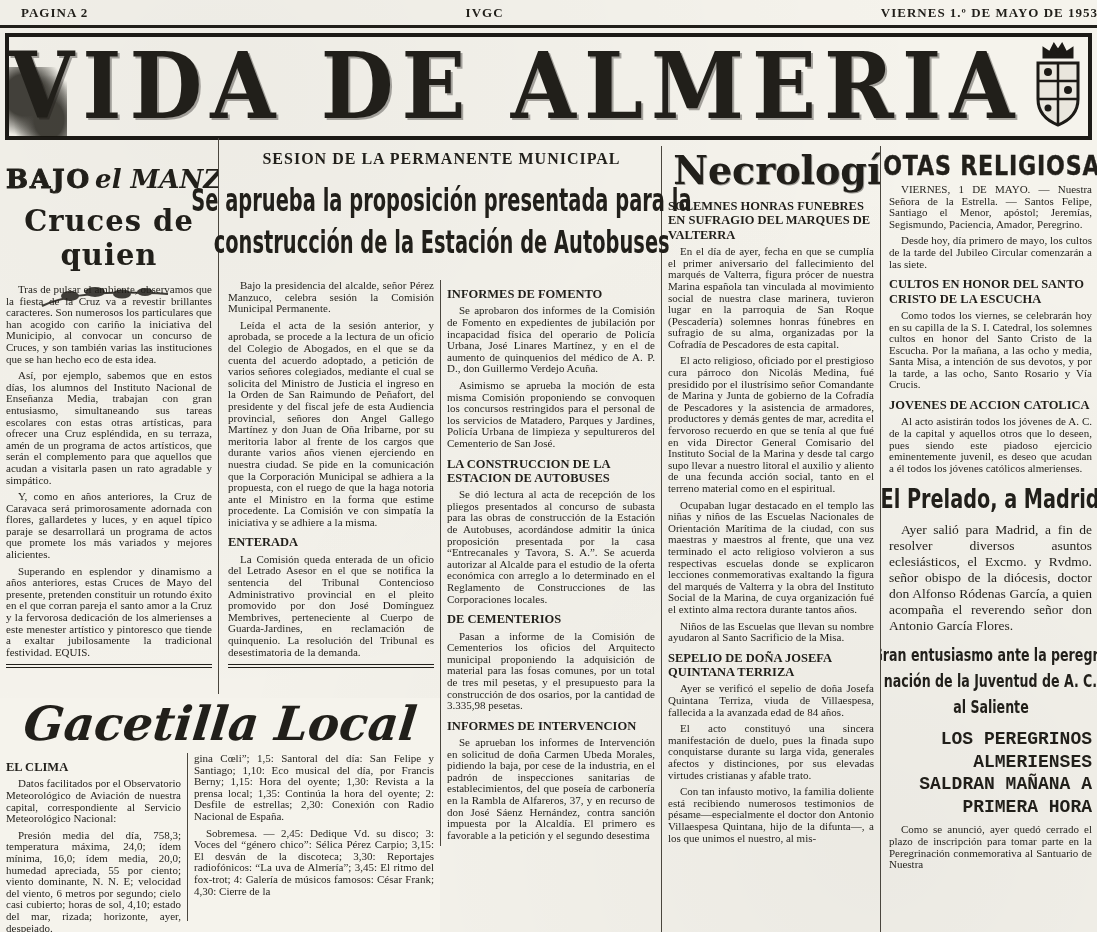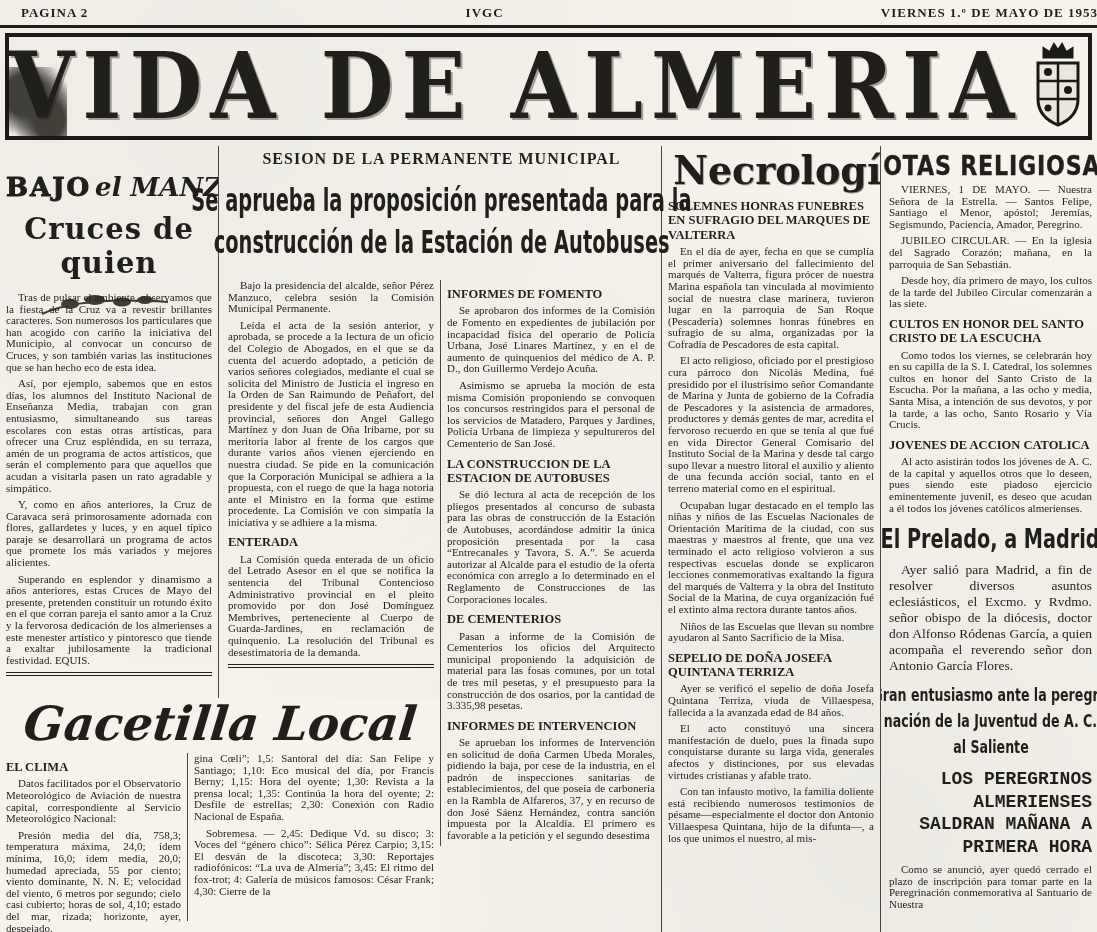--- a/index.html
+++ b/index.html
@@ -26,21 +26,21 @@
     opacity:.8; }
   .mast-title { flex:1; text-align:center; font-family:"DejaVu Serif", serif; font-weight:bold;
     font-size:84px; letter-spacing:8px; line-height:1; transform:scaleY(1.08);
     text-shadow:2px 2px 0 rgba(20,18,14,.35); white-space:nowrap; }
   .crest { width:72px; height:96px; margin-right:10px; flex:0 0 auto; }
   
   p.body { margin:0 0 5px 0; font-size:11px; line-height:11.6px; text-align:justify; text-indent:12px; }
   .subhead { font-weight:bold; font-size:12.5px; line-height:1.15; margin:7px 0 4px; }
   .double-rule { border-top:1px solid #211f1a; border-bottom:1px solid #211f1a; height:4px; margin:6px 0; }
   
-  .col1 { position:absolute; left:0; top:146px; width:219px; height:556px;
+  .col1 { position:absolute; left:0; top:138px; width:219px; height:556px;
     border-right:1px solid #4a463e; padding:0 6px 0 6px; overflow:hidden; }
   .manz-logo { display:flex; align-items:flex-end; gap:4px; height:52px; margin-top:4px; }
   .manz-bajo { font-weight:bold; font-size:26px; letter-spacing:2px; font-family:"DejaVu Serif",serif;
     -webkit-text-stroke:1px #211f1a; }
   .manz-rest { font-style:italic; font-weight:bold; font-size:26px; font-family:"DejaVu Serif",serif; white-space:nowrap; }
   .branch { position:absolute; left:40px; top:148px; width:130px; height:26px; opacity:.85; }
   .cruces-h { font-family:"DejaVu Serif",serif; font-weight:bold; font-size:29px; text-align:center;
     margin:10px 0 12px; letter-spacing:1px; }
   
   .gacetilla { position:absolute; left:0; top:698px; width:440px; height:234px;
@@ -181,21 +181,20 @@
     <p class="body">Ayer se verificó el sepelio de doña Josefa Quintana Terriza, viuda de Villaespesa, fallecida a la avanzada edad de 84 años.</p>
     <p class="body">El acto constituyó una sincera manifestación de duelo, pues la finada supo conquistarse durante su larga vida, generales afectos y distinciones, por sus elevadas virtudes cristianas y afable trato.</p>
     <p class="body">Con tan infausto motivo, la familia doliente está recibiendo numerosos testimonios de pésame—especialmente el doctor don Antonio Villaespesa Quintana, hijo de la difunta—, a los que unimos el nuestro, al mis-</p>
   </div>
 
   <div class="notas">
     <div class="notas-title-wrap">
       <span class="notas-title">NOTAS RELIGIOSAS</span>
     </div>
     <p class="body">VIERNES, 1 DE MAYO. — Nuestra Señora de la Estrella. — Santos Felipe, Santiago el Menor, apóstol; Jeremías, Segismundo, Paciencia, Amador, Peregrino.</p>
-    <p class="body">JUBILEO CIRCULAR. — En la iglesia del Sagrado Corazón; mañana, en la parroquia de San Sebastián.</p>
     <p class="body">Desde hoy, día primero de mayo, los cultos de la tarde del Jubileo Circular comenzarán a las siete.</p>
     <div class="subhead">CULTOS EN HONOR DEL SANTO CRISTO DE LA ESCUCHA</div>
     <p class="body">Como todos los viernes, se celebrarán hoy en su capilla de la S. I. Catedral, los solemnes cultos en honor del Santo Cristo de la Escucha. Por la mañana, a las ocho y media, Santa Misa, a intención de sus devotos, y por la tarde, a las ocho, Santo Rosario y Vía Crucis.</p>
     <div class="subhead">JOVENES DE ACCION CATOLICA</div>
     <p class="body">Al acto asistirán todos los jóvenes de A. C. de la capital y aquellos otros que lo deseen, pues siendo este piadoso ejercicio eminentemente juvenil, es deseo que acudan a él todos los jóvenes católicos almerienses.</p>
     <div class="prelado-wrap">
       <span class="prelado-h">El Prelado, a Madrid</span>
     </div>
     <p class="body prelado-p">Ayer salió para Madrid, a fin de resolver diversos asuntos eclesiásticos, el Excmo. y Rvdmo. señor obispo de la diócesis, doctor don Alfonso Ródenas García, a quien acompaña el reverendo señor don Antonio García Flores.</p>
     <div class="pereg-head">

